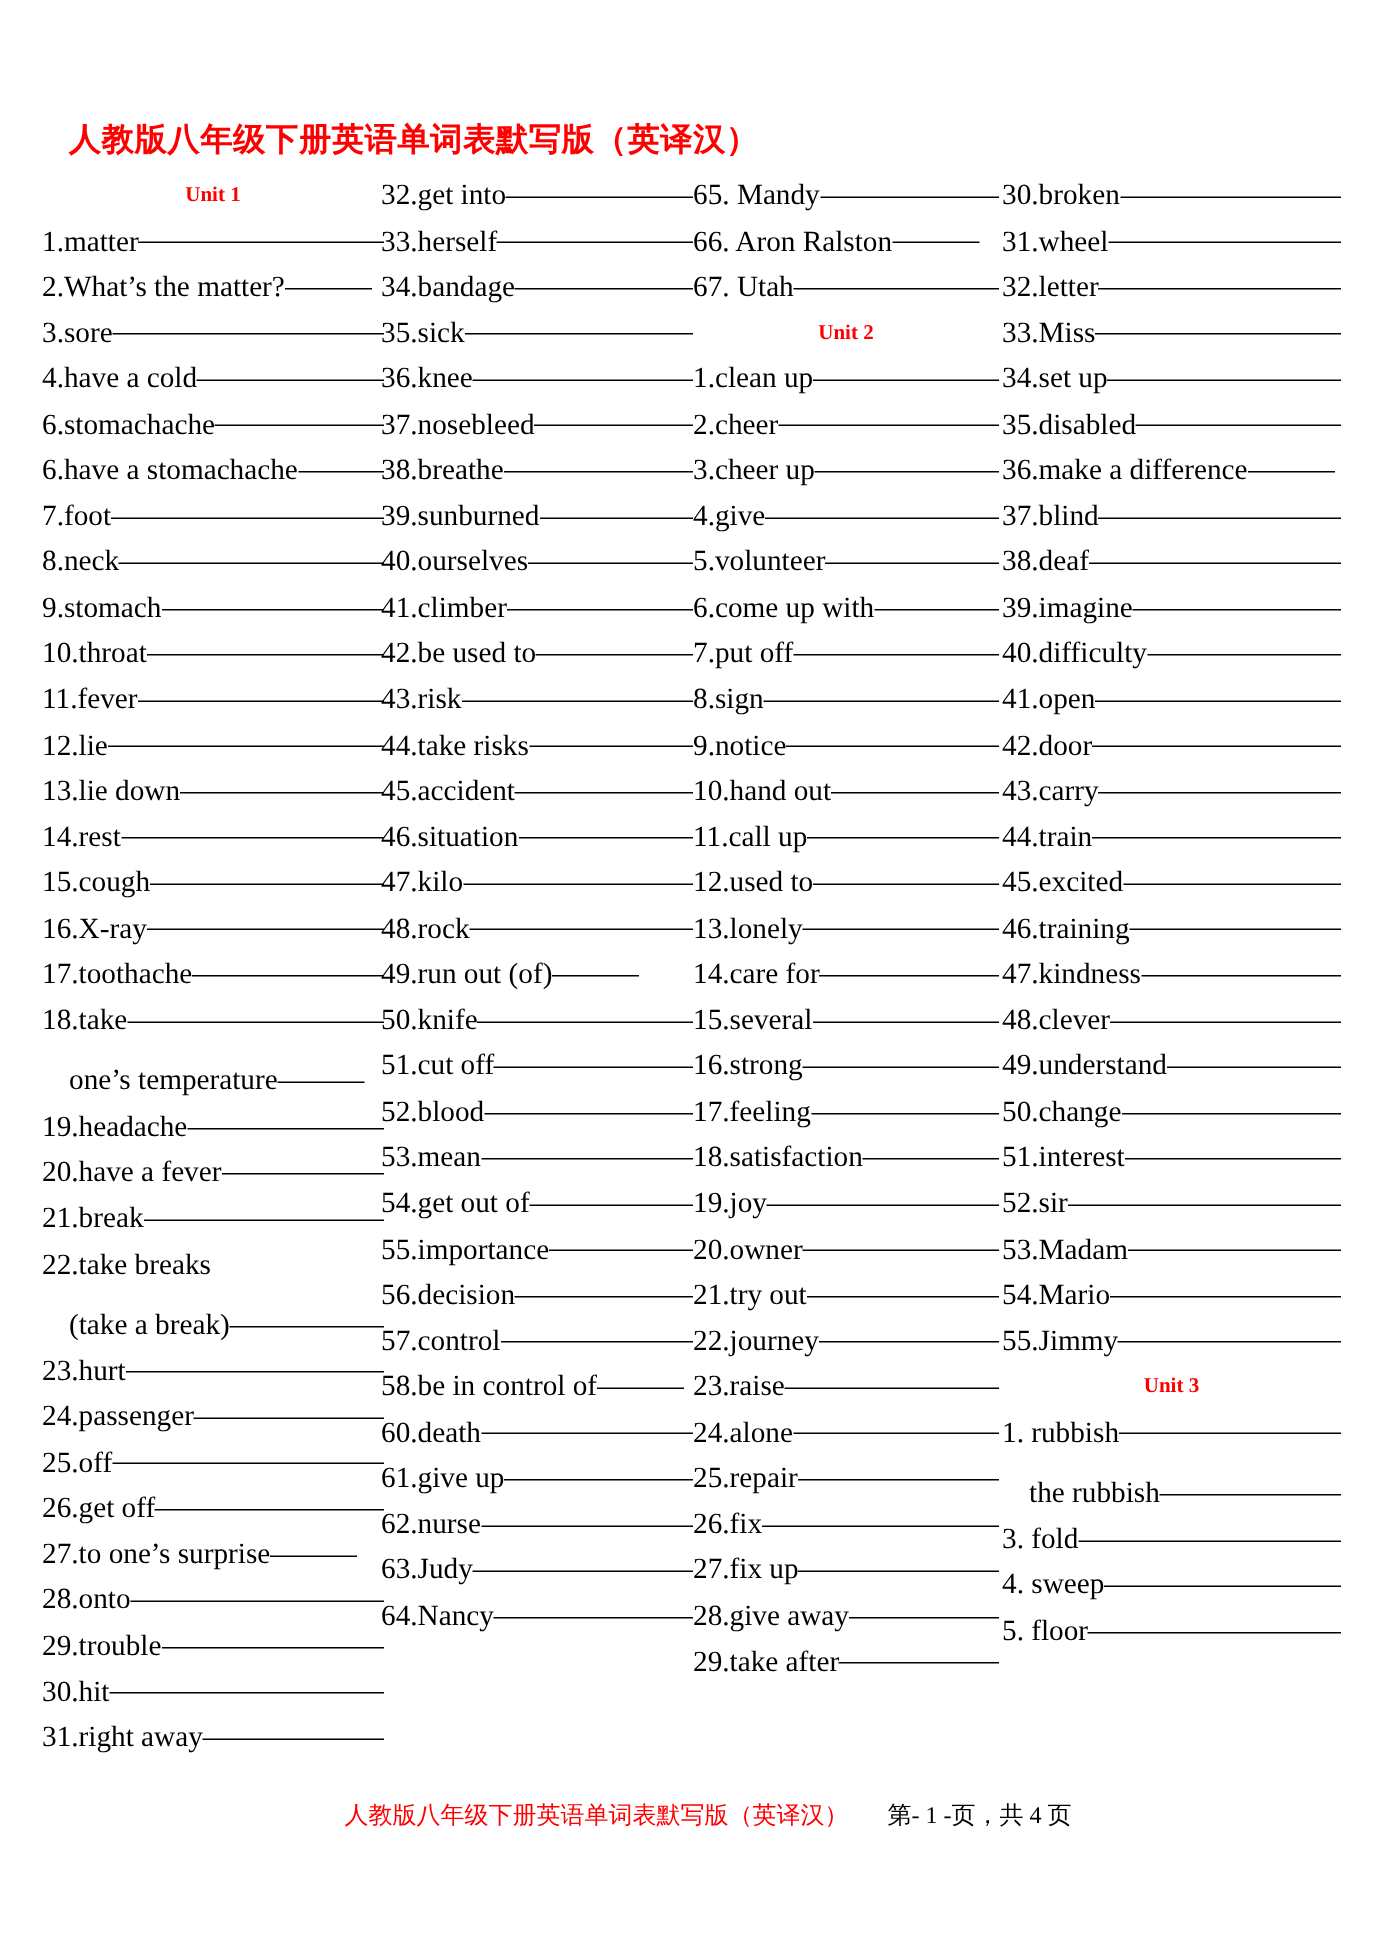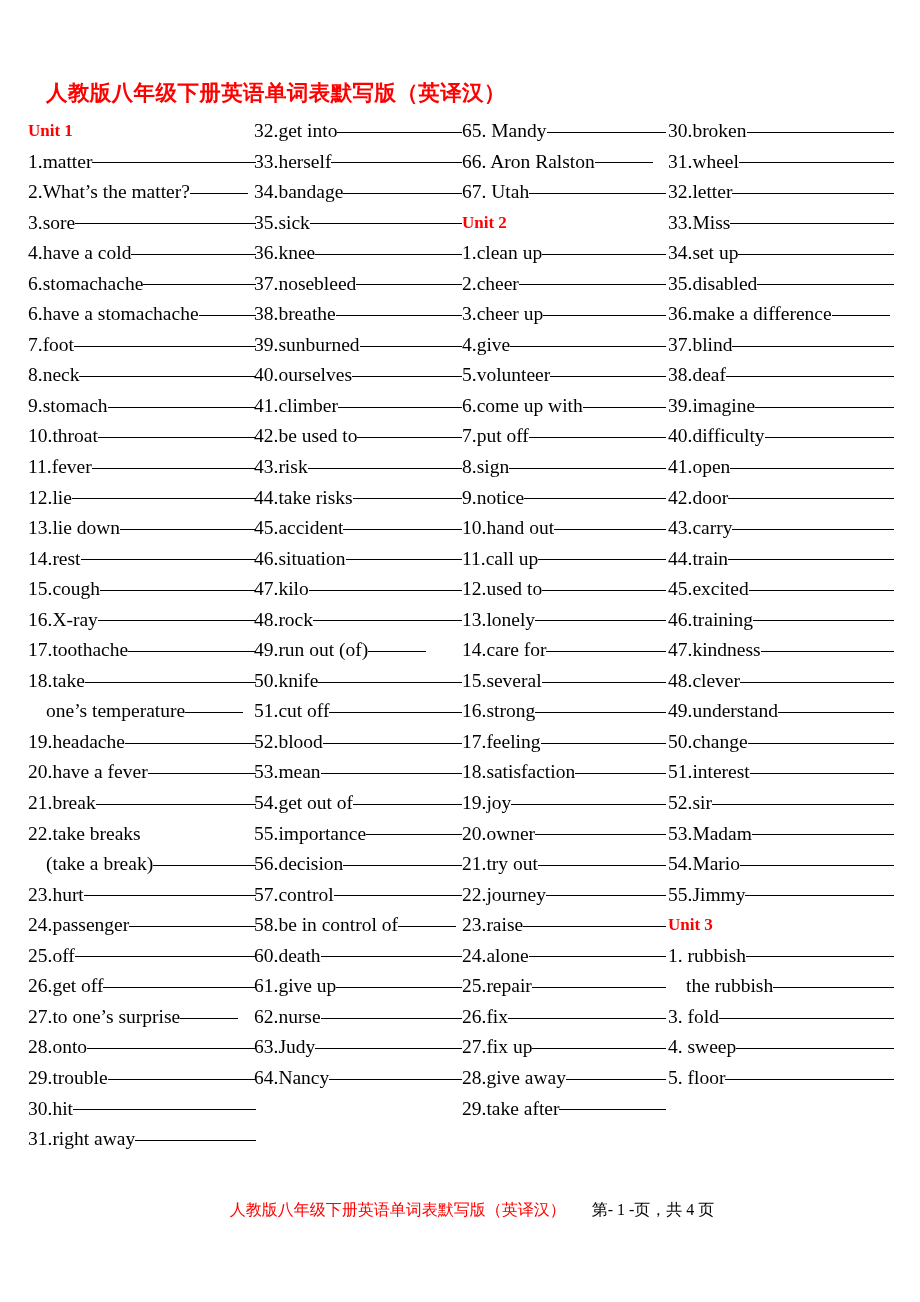--- a/index.html
+++ b/index.html
@@ -78,29 +78,31 @@
     border-bottom: 1.6px solid #000000;
   }
   
   .row.short .fill {
     flex: 0 0 auto;
   }
 
   
   .row.cont {
     padding-left: 18px;
+    margin-top: 10px;
   }
   
   .row.nofill .fill::after { content: none; }
 
   
   .row.unit {
     color: #ff0000;
     font-weight: bold;
-    font-size: 17px;
+    font-size: 14px;
+    justify-content: center;
   }
 
   
 
   
   .footer {
     position: absolute;
     left: 0;
     top: 1200px;
     width: 920px;

